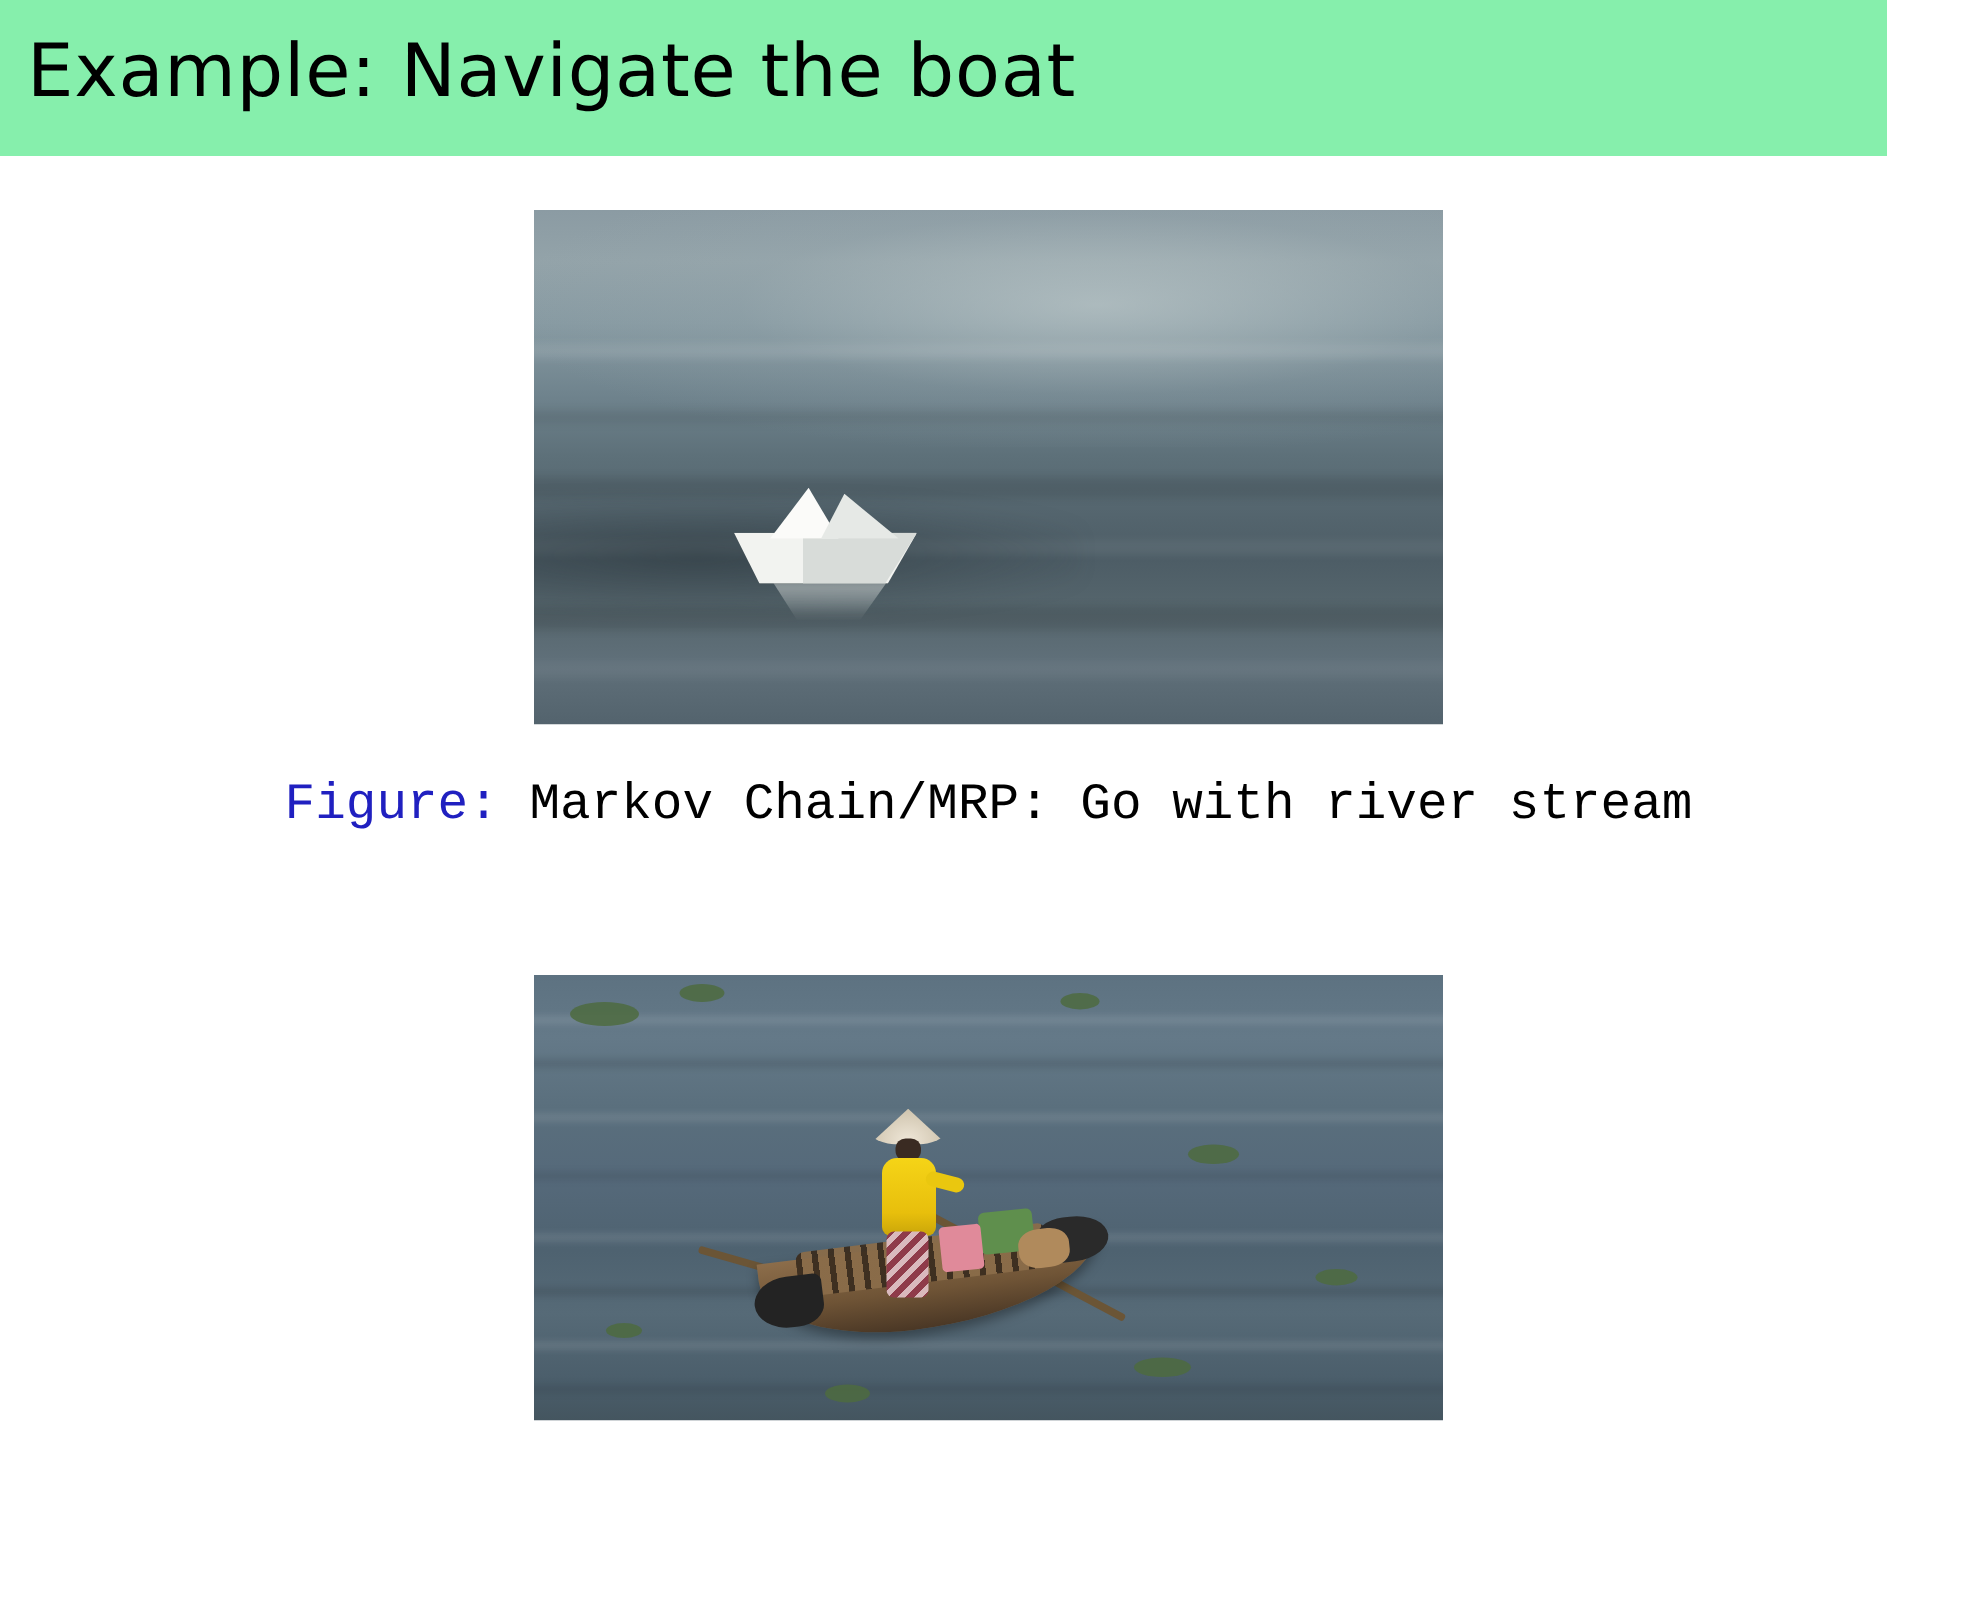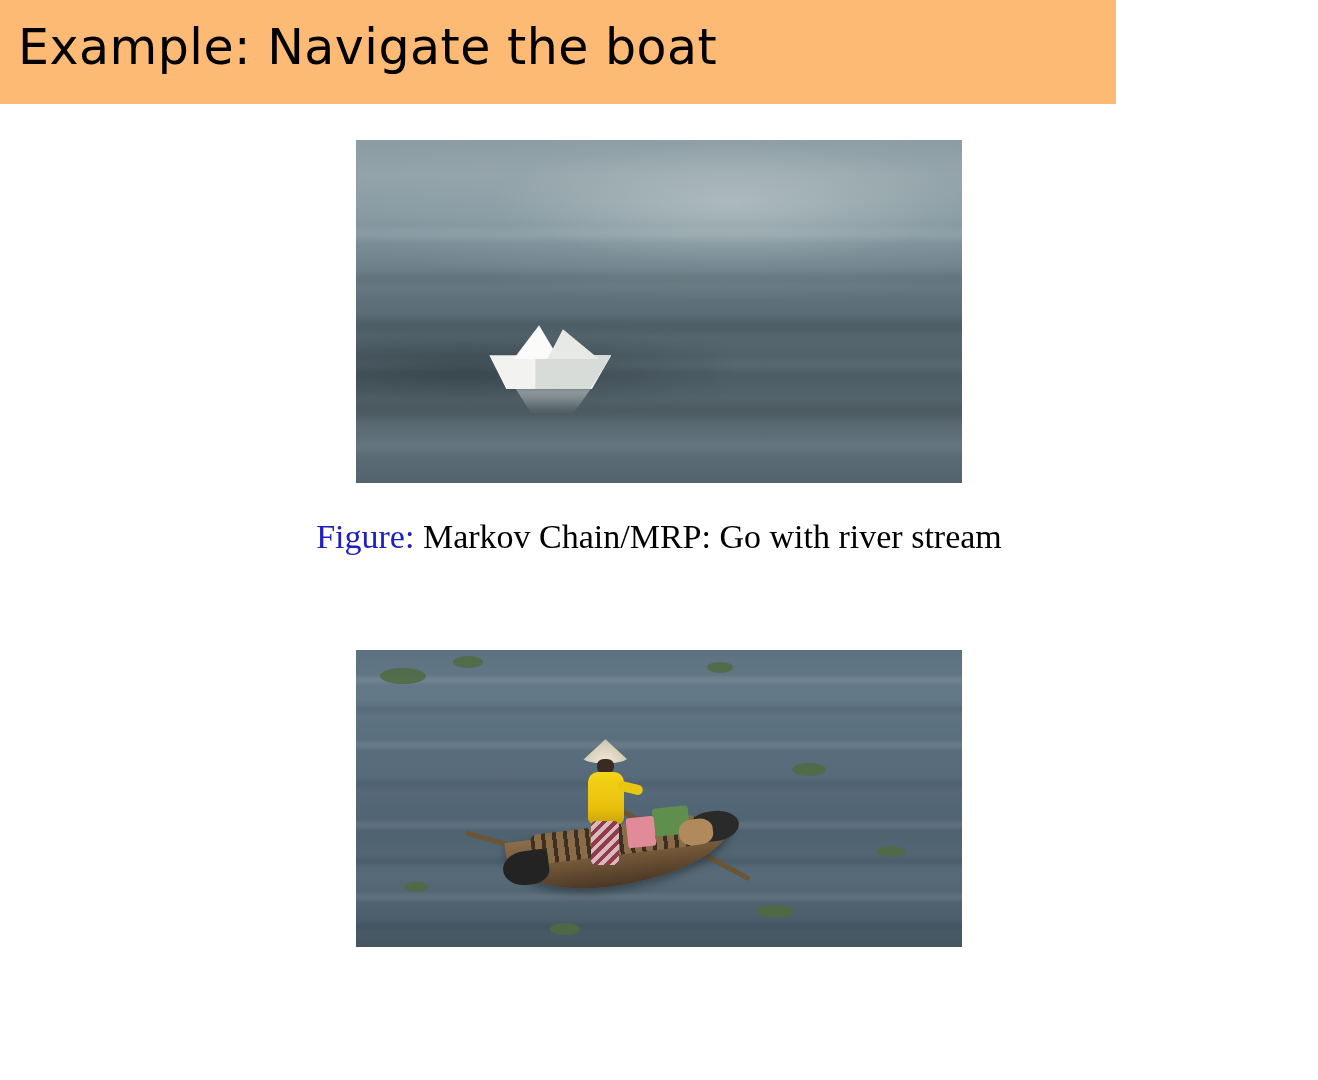--- a/index.html
+++ b/index.html
@@ -13,23 +13,23 @@
     position: relative;
     font-family: "DejaVu Sans", sans-serif;
     overflow: hidden;
   }
 
   
   .slide-header {
     position: absolute;
     left: 0;
     top: 0;
-    width: 1116px;
+    width: 1258px;
     height: 104px;
-    background: #fdba74;
+    background: #86efac;
     box-sizing: border-box;
     text-align: center;
   }
   .slide-title {
     position: absolute;
     left: 18px;
     top: 16px;
     font-size: 49px;
     line-height: 64px;
     color: #000000;
@@ -59,21 +59,21 @@
   }
   #figure-2 .figure-image {
     height: 297px;
   }
 
   .figure-caption {
     margin-top: 34px;
     font-size: 34px;
     line-height: 40px;
     color: #000000;
-    font-family: Liberation Serif, serif;
+    font-family: Liberation Mono, monospace;
     white-space: nowrap;
   }
   #figure-2 .figure-caption {
     margin-top: 32px;
   }
   .caption-label {
     color: #2020c0;
   }
   .caption-text {
     color: #000000;

